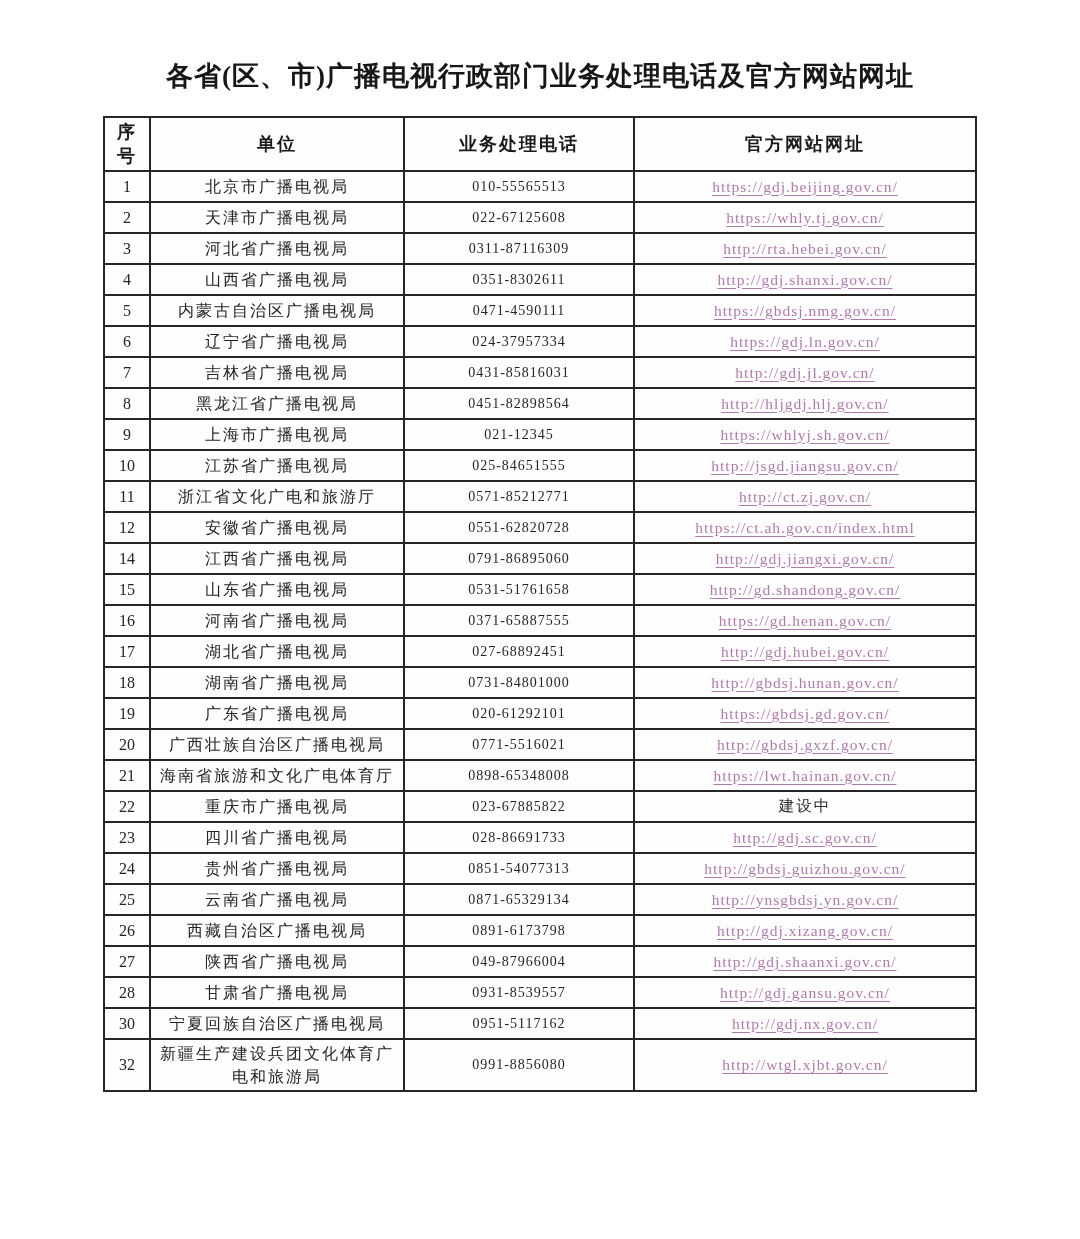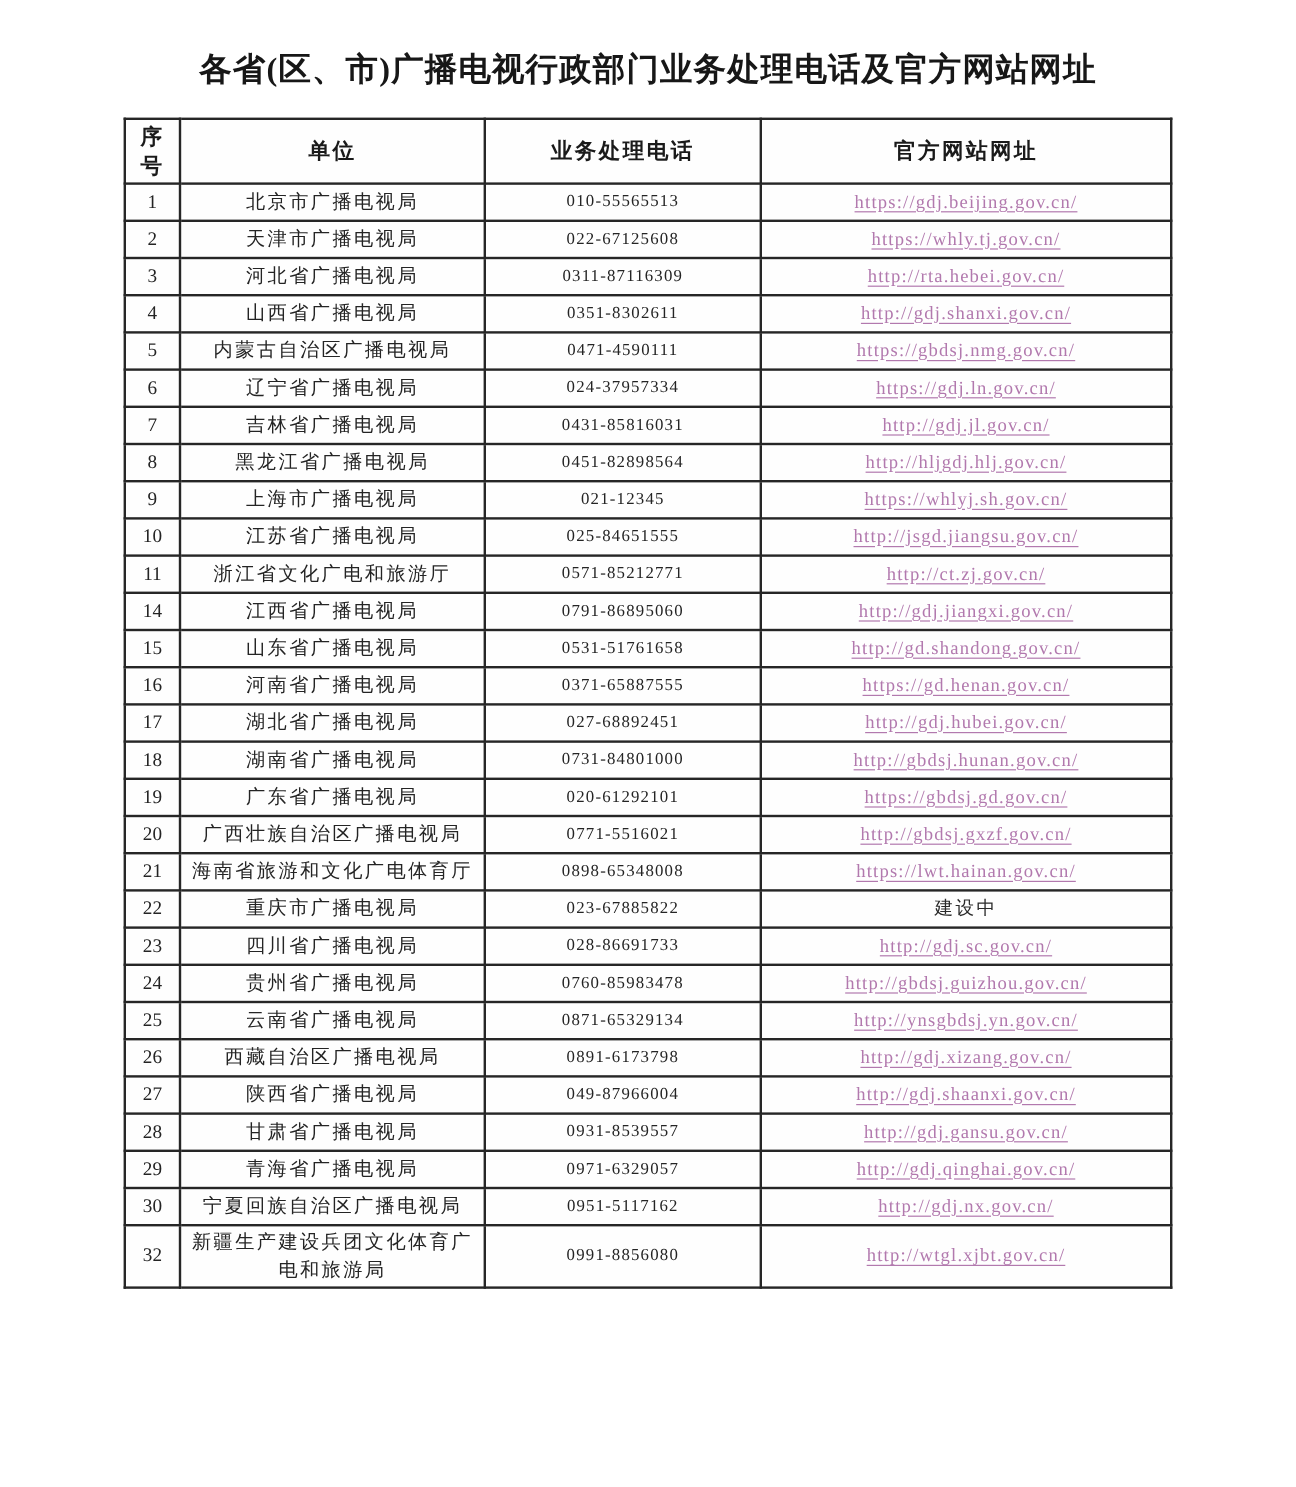--- a/index.html
+++ b/index.html
@@ -7,21 +7,21 @@
     width: 1080px;
     height: 1239px;
     background: #ffffff;
     font-family: "Liberation Serif", "DejaVu Serif", serif;
     color: #1e1e1e;
     overflow: hidden;
   }
   .page {
     width: 1080px;
     height: 1239px;
-    padding-top: 40px;
+    padding-top: 58px;
     background: #ffffff;
   }
   .doc-title {
     text-align: center;
     font-size: 27px;
     font-weight: bold;
     letter-spacing: 1px;
     color: #171717;
     margin-bottom: 22px;
     font-family: "Liberation Serif", "DejaVu Serif", serif;
@@ -166,20 +166,26 @@
           <td>025-84651555</td>
           <td><a class="site-link">http://jsgd.jiangsu.gov.cn/</a></td>
         </tr>
         <tr>
           <td>11</td>
           <td>浙江省文化广电和旅游厅</td>
           <td>0571-85212771</td>
           <td><a class="site-link">http://ct.zj.gov.cn/</a></td>
         </tr>
         <tr>
+          <td>12</td>
+          <td>安徽省广播电视局</td>
+          <td>0551-62820728</td>
+          <td><a class="site-link">https://ct.ah.gov.cn/index.html</a></td>
+        </tr>
+        <tr>
           <td>14</td>
           <td>江西省广播电视局</td>
           <td>0791-86895060</td>
           <td><a class="site-link">http://gdj.jiangxi.gov.cn/</a></td>
         </tr>
         <tr>
           <td>15</td>
           <td>山东省广播电视局</td>
           <td>0531-51761658</td>
           <td><a class="site-link">http://gd.shandong.gov.cn/</a></td>
@@ -228,21 +234,21 @@
         </tr>
         <tr>
           <td>23</td>
           <td>四川省广播电视局</td>
           <td>028-86691733</td>
           <td><a class="site-link">http://gdj.sc.gov.cn/</a></td>
         </tr>
         <tr>
           <td>24</td>
           <td>贵州省广播电视局</td>
-          <td>0760-85983478</td>
+          <td>0851-54077313</td>
           <td><a class="site-link">http://gbdsj.guizhou.gov.cn/</a></td>
         </tr>
         <tr>
           <td>25</td>
           <td>云南省广播电视局</td>
           <td>0871-65329134</td>
           <td><a class="site-link">http://ynsgbdsj.yn.gov.cn/</a></td>
         </tr>
         <tr>
           <td>26</td>
@@ -254,26 +260,20 @@
           <td>27</td>
           <td>陕西省广播电视局</td>
           <td>049-87966004</td>
           <td><a class="site-link">http://gdj.shaanxi.gov.cn/</a></td>
         </tr>
         <tr>
           <td>28</td>
           <td>甘肃省广播电视局</td>
           <td>0931-8539557</td>
           <td><a class="site-link">http://gdj.gansu.gov.cn/</a></td>
-        </tr>
-        <tr>
-          <td>29</td>
-          <td>青海省广播电视局</td>
-          <td>0971-6329057</td>
-          <td><a class="site-link">http://gdj.qinghai.gov.cn/</a></td>
         </tr>
         <tr>
           <td>30</td>
           <td>宁夏回族自治区广播电视局</td>
           <td>0951-5117162</td>
           <td><a class="site-link">http://gdj.nx.gov.cn/</a></td>
         </tr>
         <tr>
           <td>32</td>
           <td>新疆生产建设兵团文化体育广电和旅游局</td>

